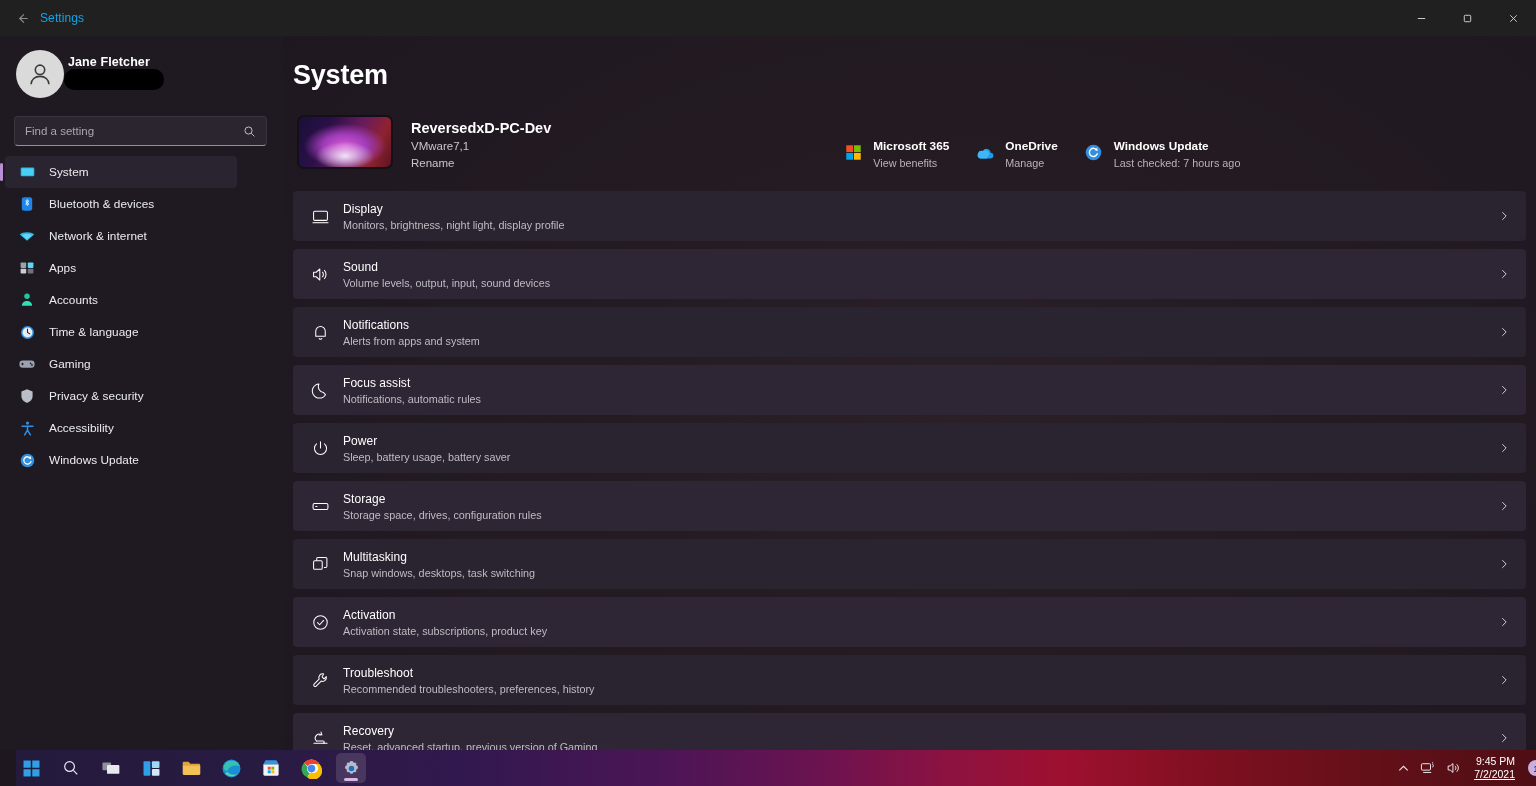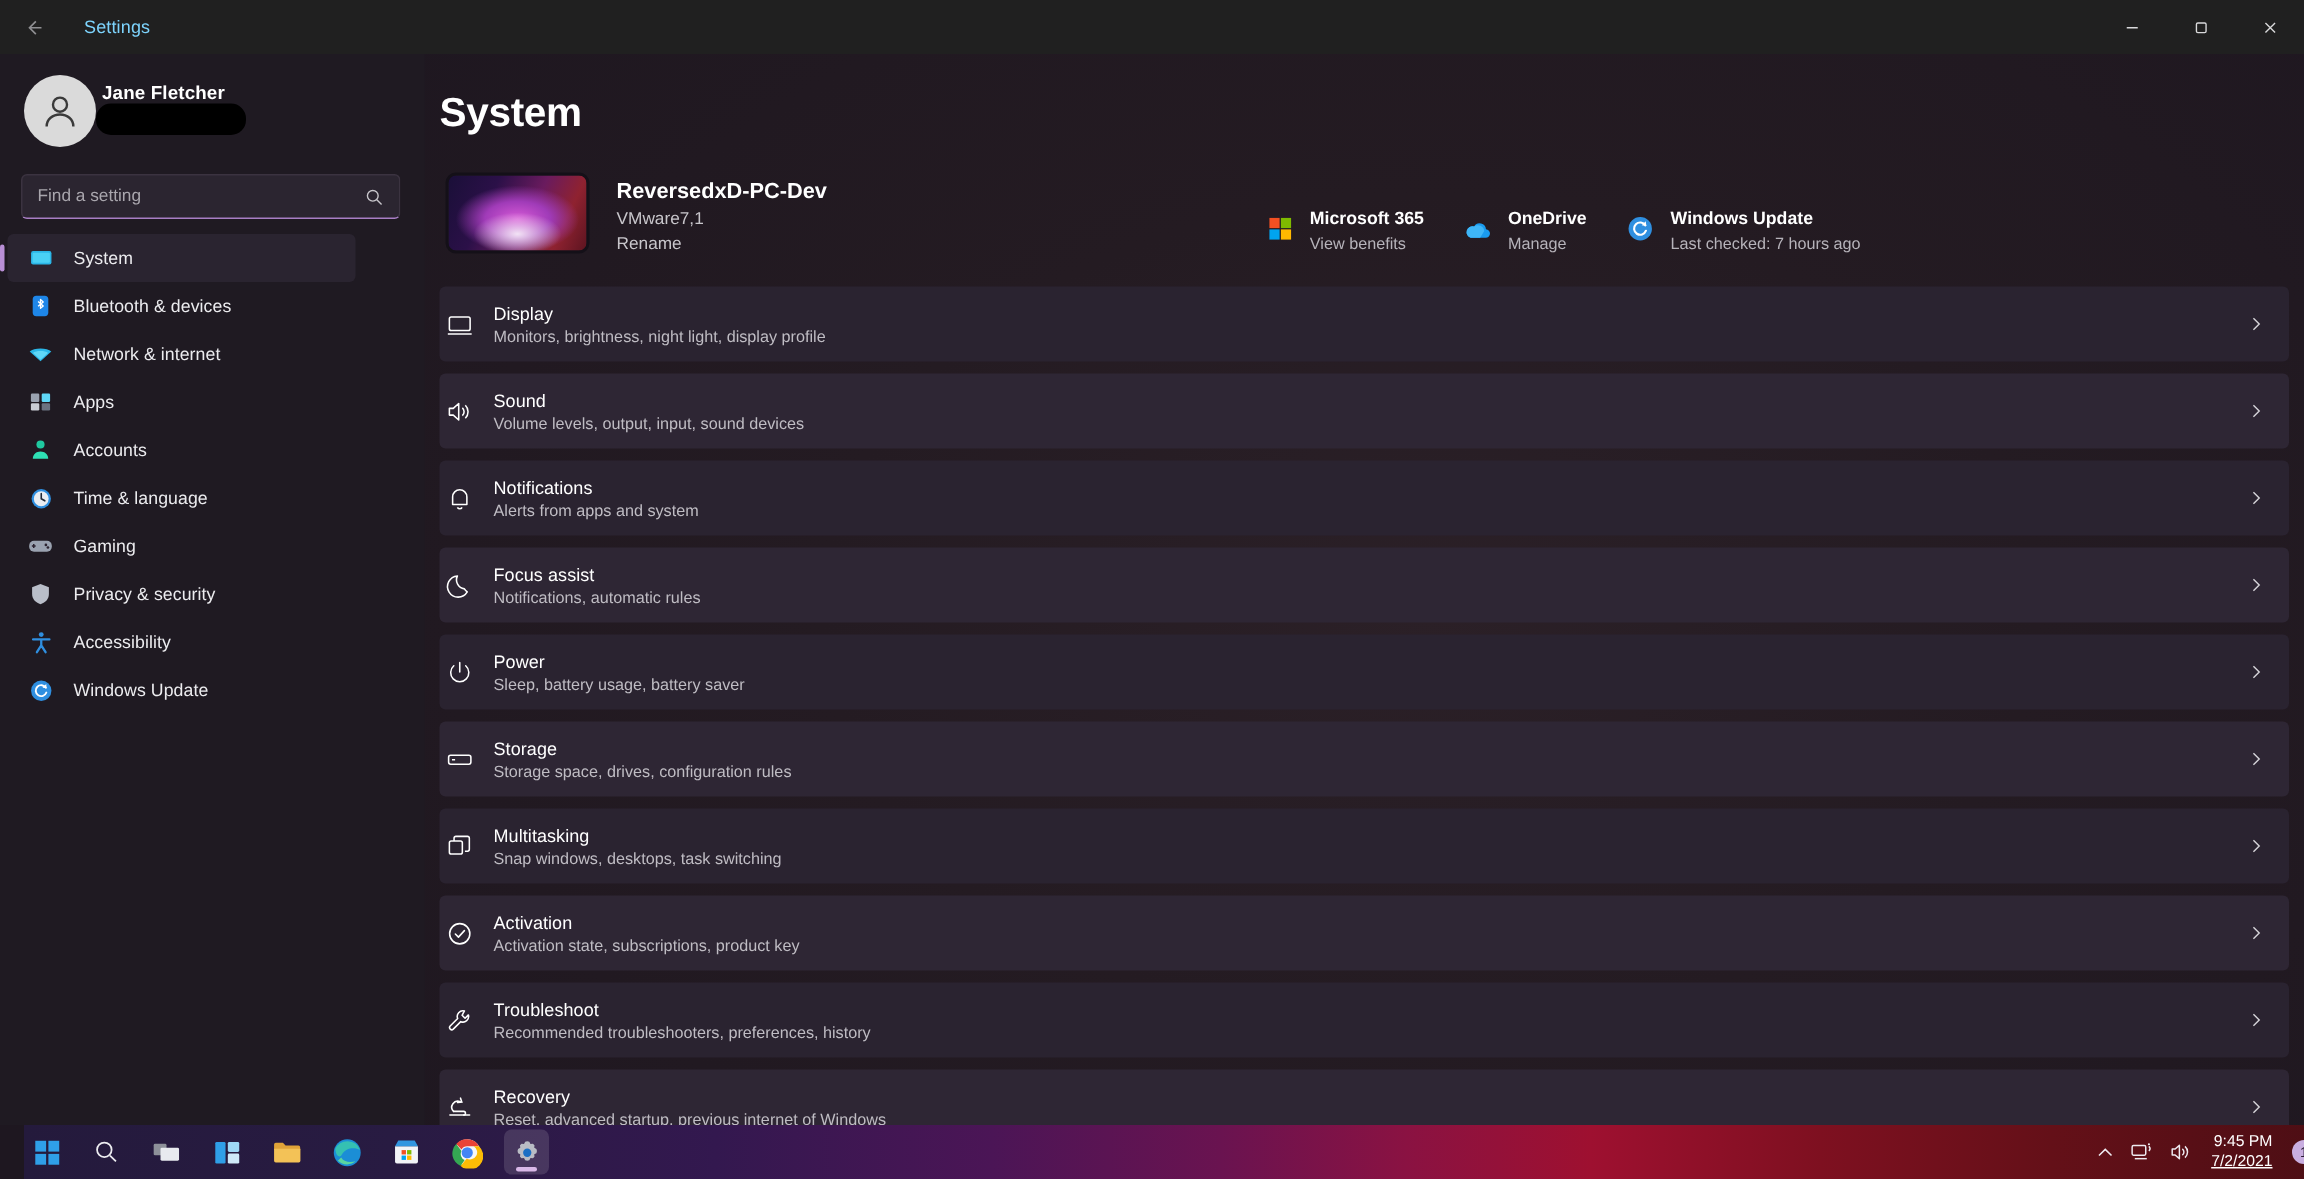--- a/index.html
+++ b/index.html
@@ -24,21 +24,21 @@
     position: absolute; top: 0; left: 0; width: 1536px; height: 36px;
     background: #202020;
     display: flex; align-items: center;
   }
   .tb-back {
     width: 36px; height: 30px; margin-left: 4px;
     display: flex; align-items: center; justify-content: center;
     color: #8f8f92; font-size: 14px; border-radius: 4px;
   }
   .tb-title {
-    font-size: 12px; color: #7dd3fc; margin-left: 16px; letter-spacing: .1px;
+    font-size: 12px; color: #0ea5e9; margin-left: 0; letter-spacing: .1px;
   }
   .tb-spacer { flex: 1; }
   .wc {
     width: 46px; height: 36px; display: flex; align-items: center; justify-content: center;
     color: #d9d9db;
   }
   .wc svg { display:block; }
 
   
   .sidebar {
@@ -131,21 +131,21 @@
   .qlink-title { font-size: 11.8px; font-weight: bold; color: #ffffff; }
   .qlink-sub { font-size: 10.8px; color: #b6b3ba; margin-top: 3px; }
 
   .cards { margin: 22px 10px 0 10px; }
   .card {
     position: relative;
     display: flex; align-items: center;
     height: 50px; margin-bottom: 8px;
     border-radius: 4px;
     background: #2a2330;
-    padding-left: 0; padding-right: 16px;
+    padding-left: 14px; padding-right: 16px;
   }
   .card.alt { background: #2e2634; }
   .card-ico {
     width: 26px; flex: 0 0 26px; display: flex; align-items: center; justify-content: center;
     color: #ffffff;
   }
   .card-text { margin-left: 10px; }
   .card-title { font-size: 12px; color: #ffffff; letter-spacing: .05px; }
   .card-sub { font-size: 10.8px; color: #bfbcc3; margin-top: 3px; }
   .card-chev { margin-left: auto; color: #d7d5da; display: flex; }
@@ -581,21 +581,21 @@
         <span class="card-ico">
           <svg width="19" height="19" viewBox="0 0 22 22" fill="none" stroke="currentColor" stroke-width="1.2" stroke-linecap="round">
               <path d="M3.4 16.6 H18.6"></path>
               <path d="M6.2 13.8 a4.6 4.6 0 0 1 5.2-7.4"></path>
               <path d="M11.6 3.6 L12.6 6.6 L9.4 7"></path>
               <path d="M6.4 13.8 H14 a1.4 1.4 0 0 1 0 2.8"></path>
             </svg>
         </span>
         <span class="card-text">
           <span class="card-title" style="display:block">Recovery</span>
-          <span class="card-sub" style="display:block">Reset, advanced startup, previous internet of Windows</span>
+          <span class="card-sub" style="display:block">Reset, advanced startup, previous version of Gaming</span>
         </span>
         <span class="card-chev">
           <svg width="12" height="12" viewBox="0 0 14 14" fill="none" stroke="currentColor" stroke-width="1.1">
               <path d="M5 2.5 L9.5 7 L5 11.5"></path>
             </svg>
         </span>
       </div>
 
     </div>
   </div>

